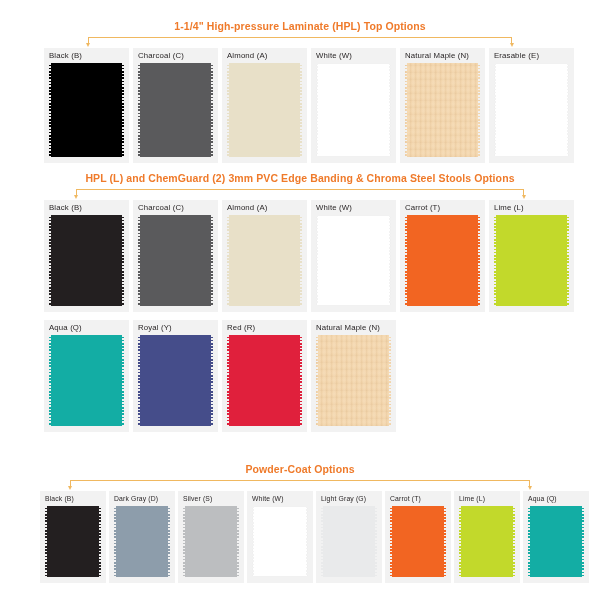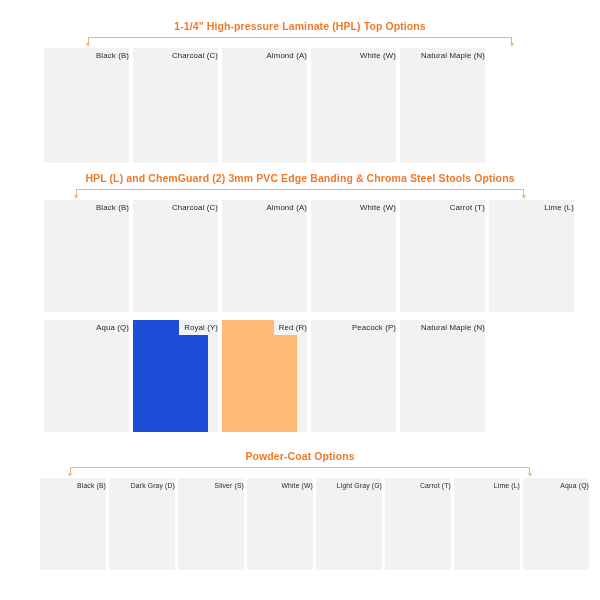--- a/index.html
+++ b/index.html
@@ -76,21 +76,20 @@
     position: relative;
     display: flex;
     align-items: flex-start;
   }
 
   .swatch-card {
     background: #f2f2f2;
     box-sizing: border-box;
     display: flex;
     flex-direction: column;
-    align-items: flex-end;
   }
 
   .swatch-label {
     color: #231f20;
     font-size: 7.4px;
     line-height: 9px;
     padding: 3px 0 3px 5px;
     white-space: nowrap;
     letter-spacing: 0.15px;
     background: #f2f2f2;
@@ -208,20 +207,30 @@
           <div class="swatch-label" style="font-size: 7.8px; color: rgb(35, 31, 32);">Natural Maple (N)</div>
           <div class="swatch-chip-wrap">
             <div class="swatch-chip" title="Natural Maple (N)">
               <div class="fill" style="background: rgb(242, 212, 171);"></div>
               <div class="grain"></div>
               <div class="serr l"></div>
               <div class="serr r"></div>
             </div>
           </div>
         </div>
+        <div class="swatch-card" style="width: 85px; height: 115px; background: rgb(242, 242, 242);">
+          <div class="swatch-label" style="font-size: 7.8px; color: rgb(35, 31, 32);">Erasable (E)</div>
+          <div class="swatch-chip-wrap">
+            <div class="swatch-chip" title="Erasable (E)">
+              <div class="fill white-edge" style="background: rgb(255, 255, 255);"></div>
+              <div class="serr l"></div>
+              <div class="serr r"></div>
+            </div>
+          </div>
+        </div>
       </div>
   </div>
 
   <div class="section" style="top:172px;">
     <div class="section-title">HPL (L) and ChemGuard (2) 3mm PVC Edge Banding &amp; Chroma Steel Stools Options</div>
     <div class="bracket" style="margin-left:76px; margin-right:76px;">
       <div class="bar" style="left:0;right:0;"></div>
       <div class="tick left"></div>
       <div class="tick right"></div>
       <div class="arrow left"></div>
@@ -314,44 +323,34 @@
           <div class="swatch-label" style="font-size: 7.8px; color: rgb(35, 31, 32);">Red (R)</div>
           <div class="swatch-chip-wrap">
             <div class="swatch-chip" title="Red (R)">
               <div class="fill" style="background: rgb(224, 32, 60);"></div>
               <div class="serr l"></div>
               <div class="serr r"></div>
             </div>
           </div>
         </div>
         <div class="swatch-card" style="width: 85px; height: 112px; background: rgb(242, 242, 242);">
-          <div class="swatch-label" style="font-size: 7.8px; color: rgb(35, 31, 32);">Peacock (P)</div>
-          <div class="swatch-chip-wrap">
-            <div class="swatch-chip" title="Peacock (P)">
-              <div class="fill" style="background: rgb(20, 80, 94);"></div>
-              <div class="serr l"></div>
-              <div class="serr r"></div>
-            </div>
-          </div>
-        </div>
-        <div class="swatch-card" style="width: 85px; height: 112px; background: rgb(242, 242, 242);">
           <div class="swatch-label" style="font-size: 7.8px; color: rgb(35, 31, 32);">Natural Maple (N)</div>
           <div class="swatch-chip-wrap">
             <div class="swatch-chip" title="Natural Maple (N)">
               <div class="fill" style="background: rgb(242, 212, 171);"></div>
               <div class="grain"></div>
               <div class="serr l"></div>
               <div class="serr r"></div>
             </div>
           </div>
         </div>
       </div>
   </div>
 
-  <div class="section" style="top:450px;">
+  <div class="section" style="top:463px;">
     <div class="section-title">Powder-Coat Options</div>
     <div class="bracket" style="margin-left:70px; margin-right:70px;">
       <div class="bar" style="left:0;right:0;"></div>
       <div class="tick left"></div>
       <div class="tick right"></div>
       <div class="arrow left"></div>
       <div class="arrow right"></div>
     </div>
     <div class="swatch-row" style="margin-left:40px; gap:3px; margin-top:2px;">
         <div class="swatch-card" style="width: 66px; height: 92px; background: rgb(242, 242, 242);">

